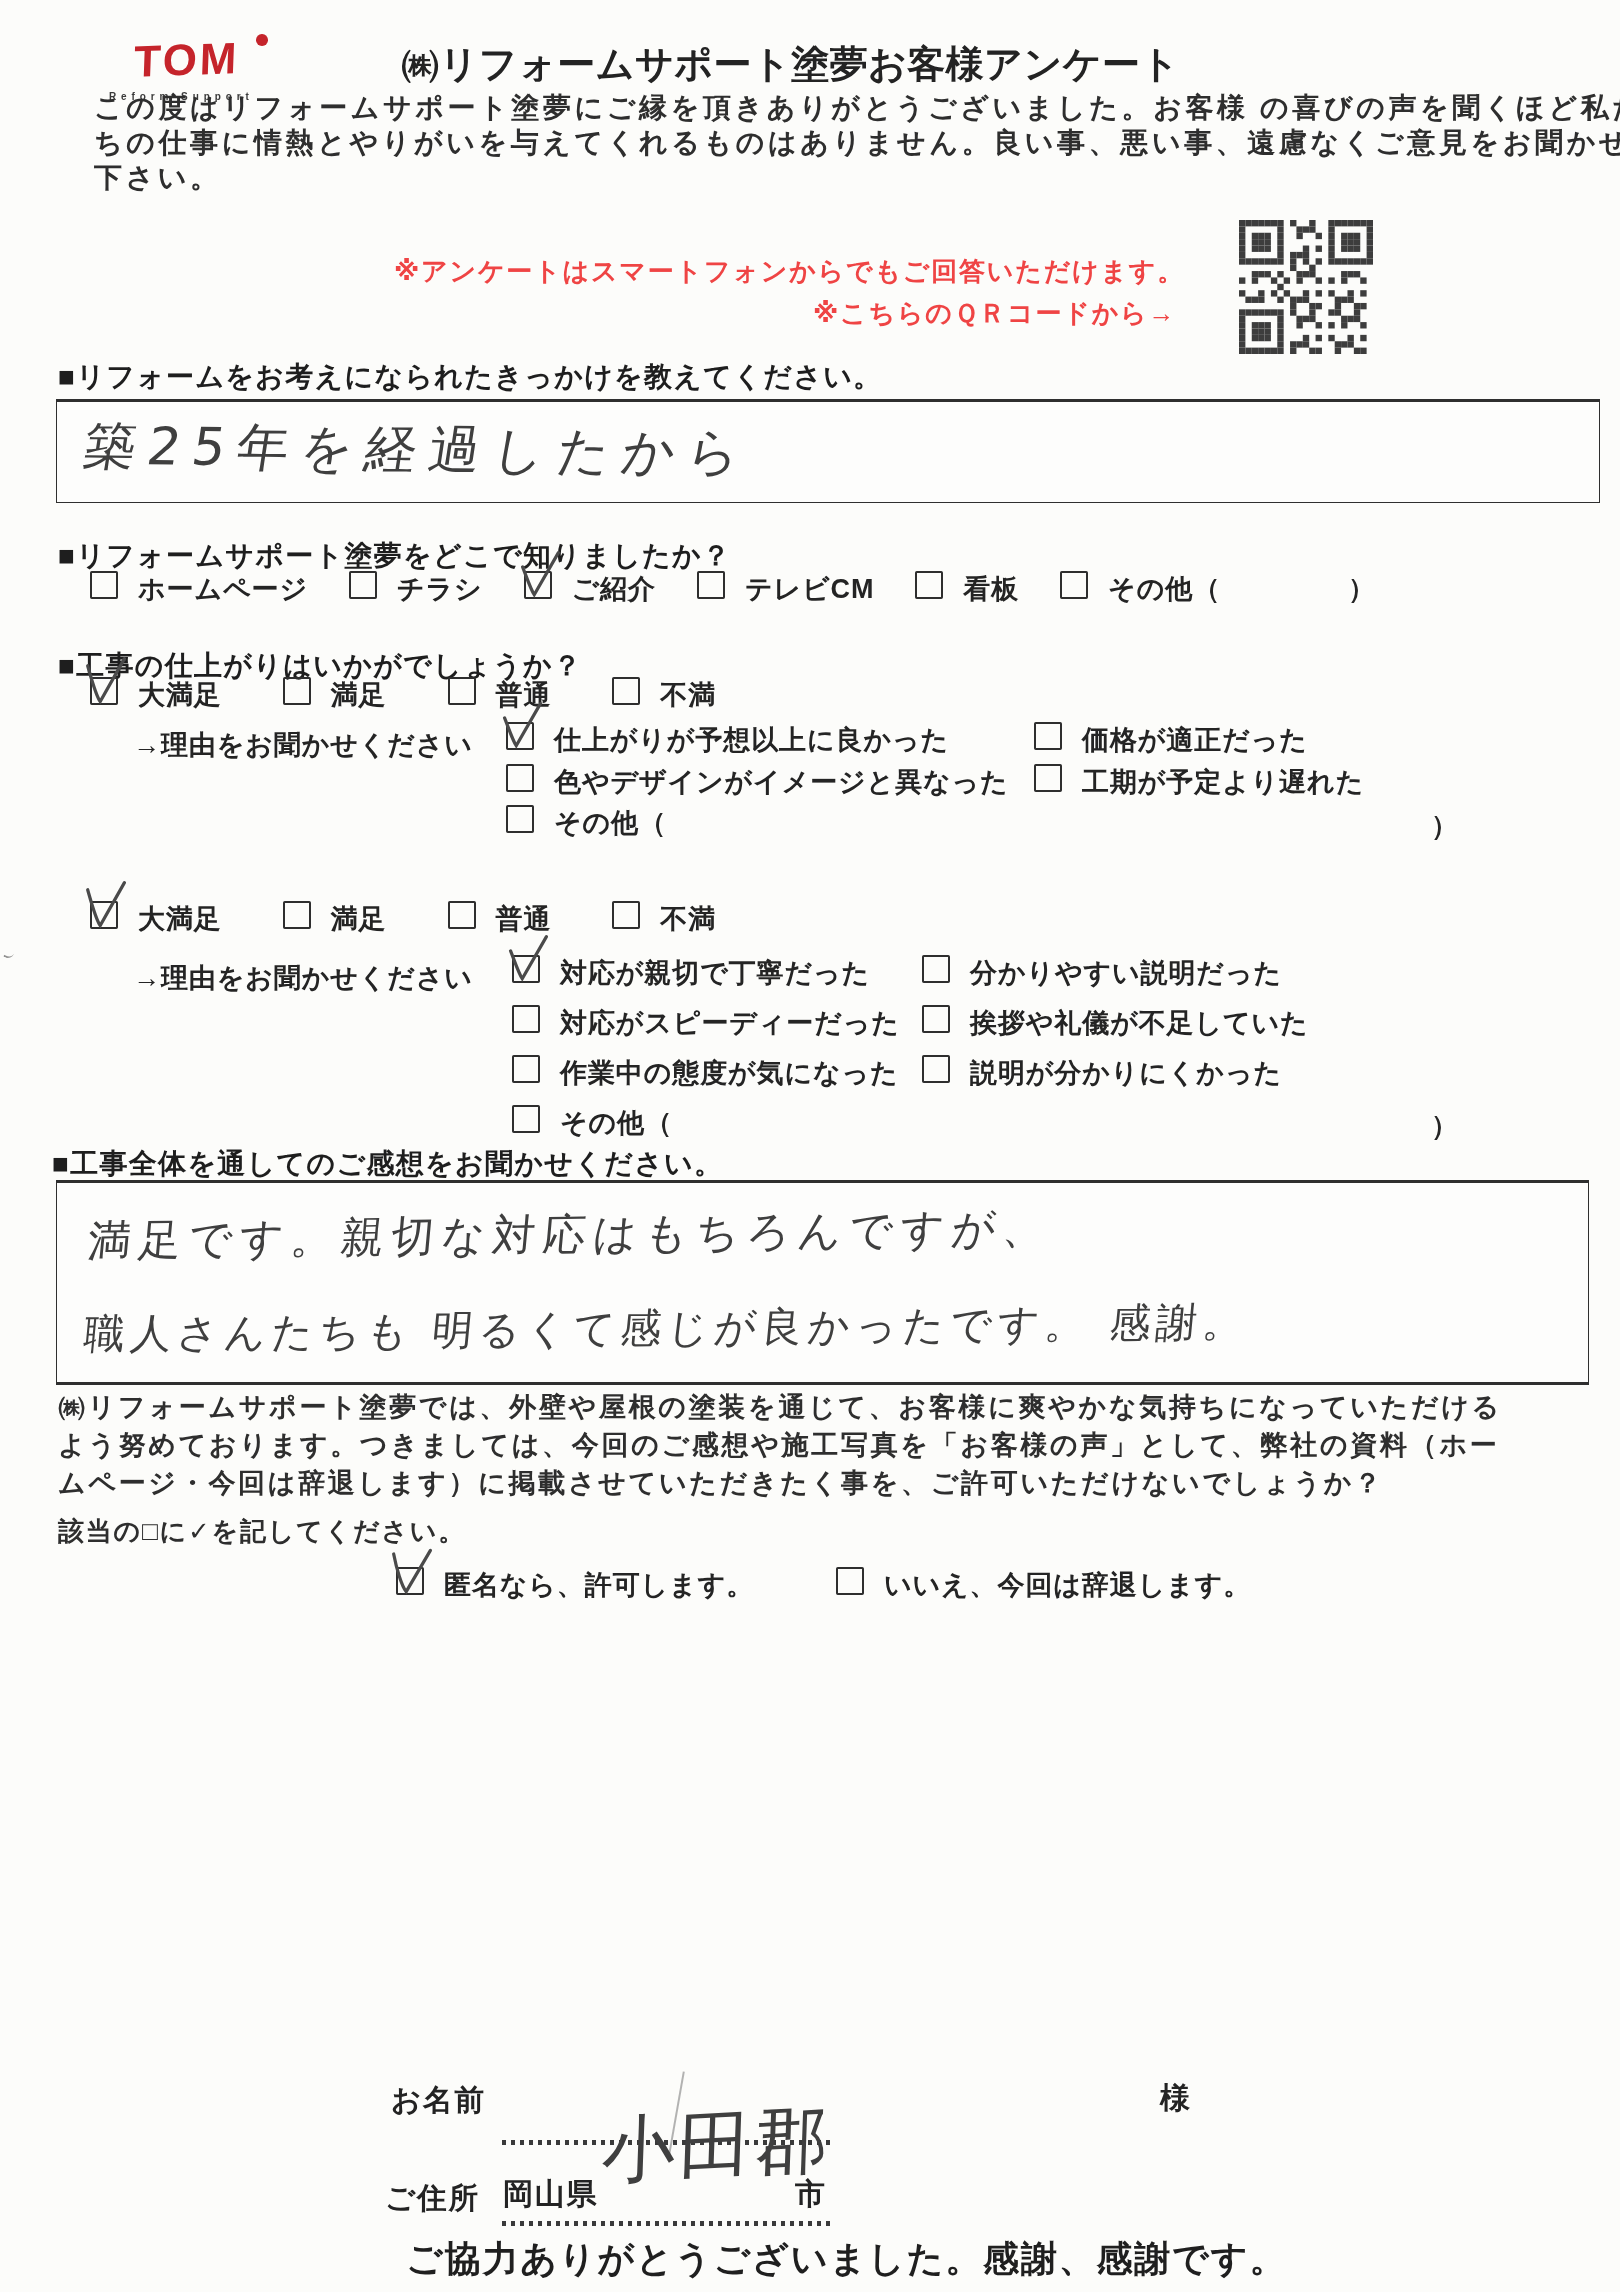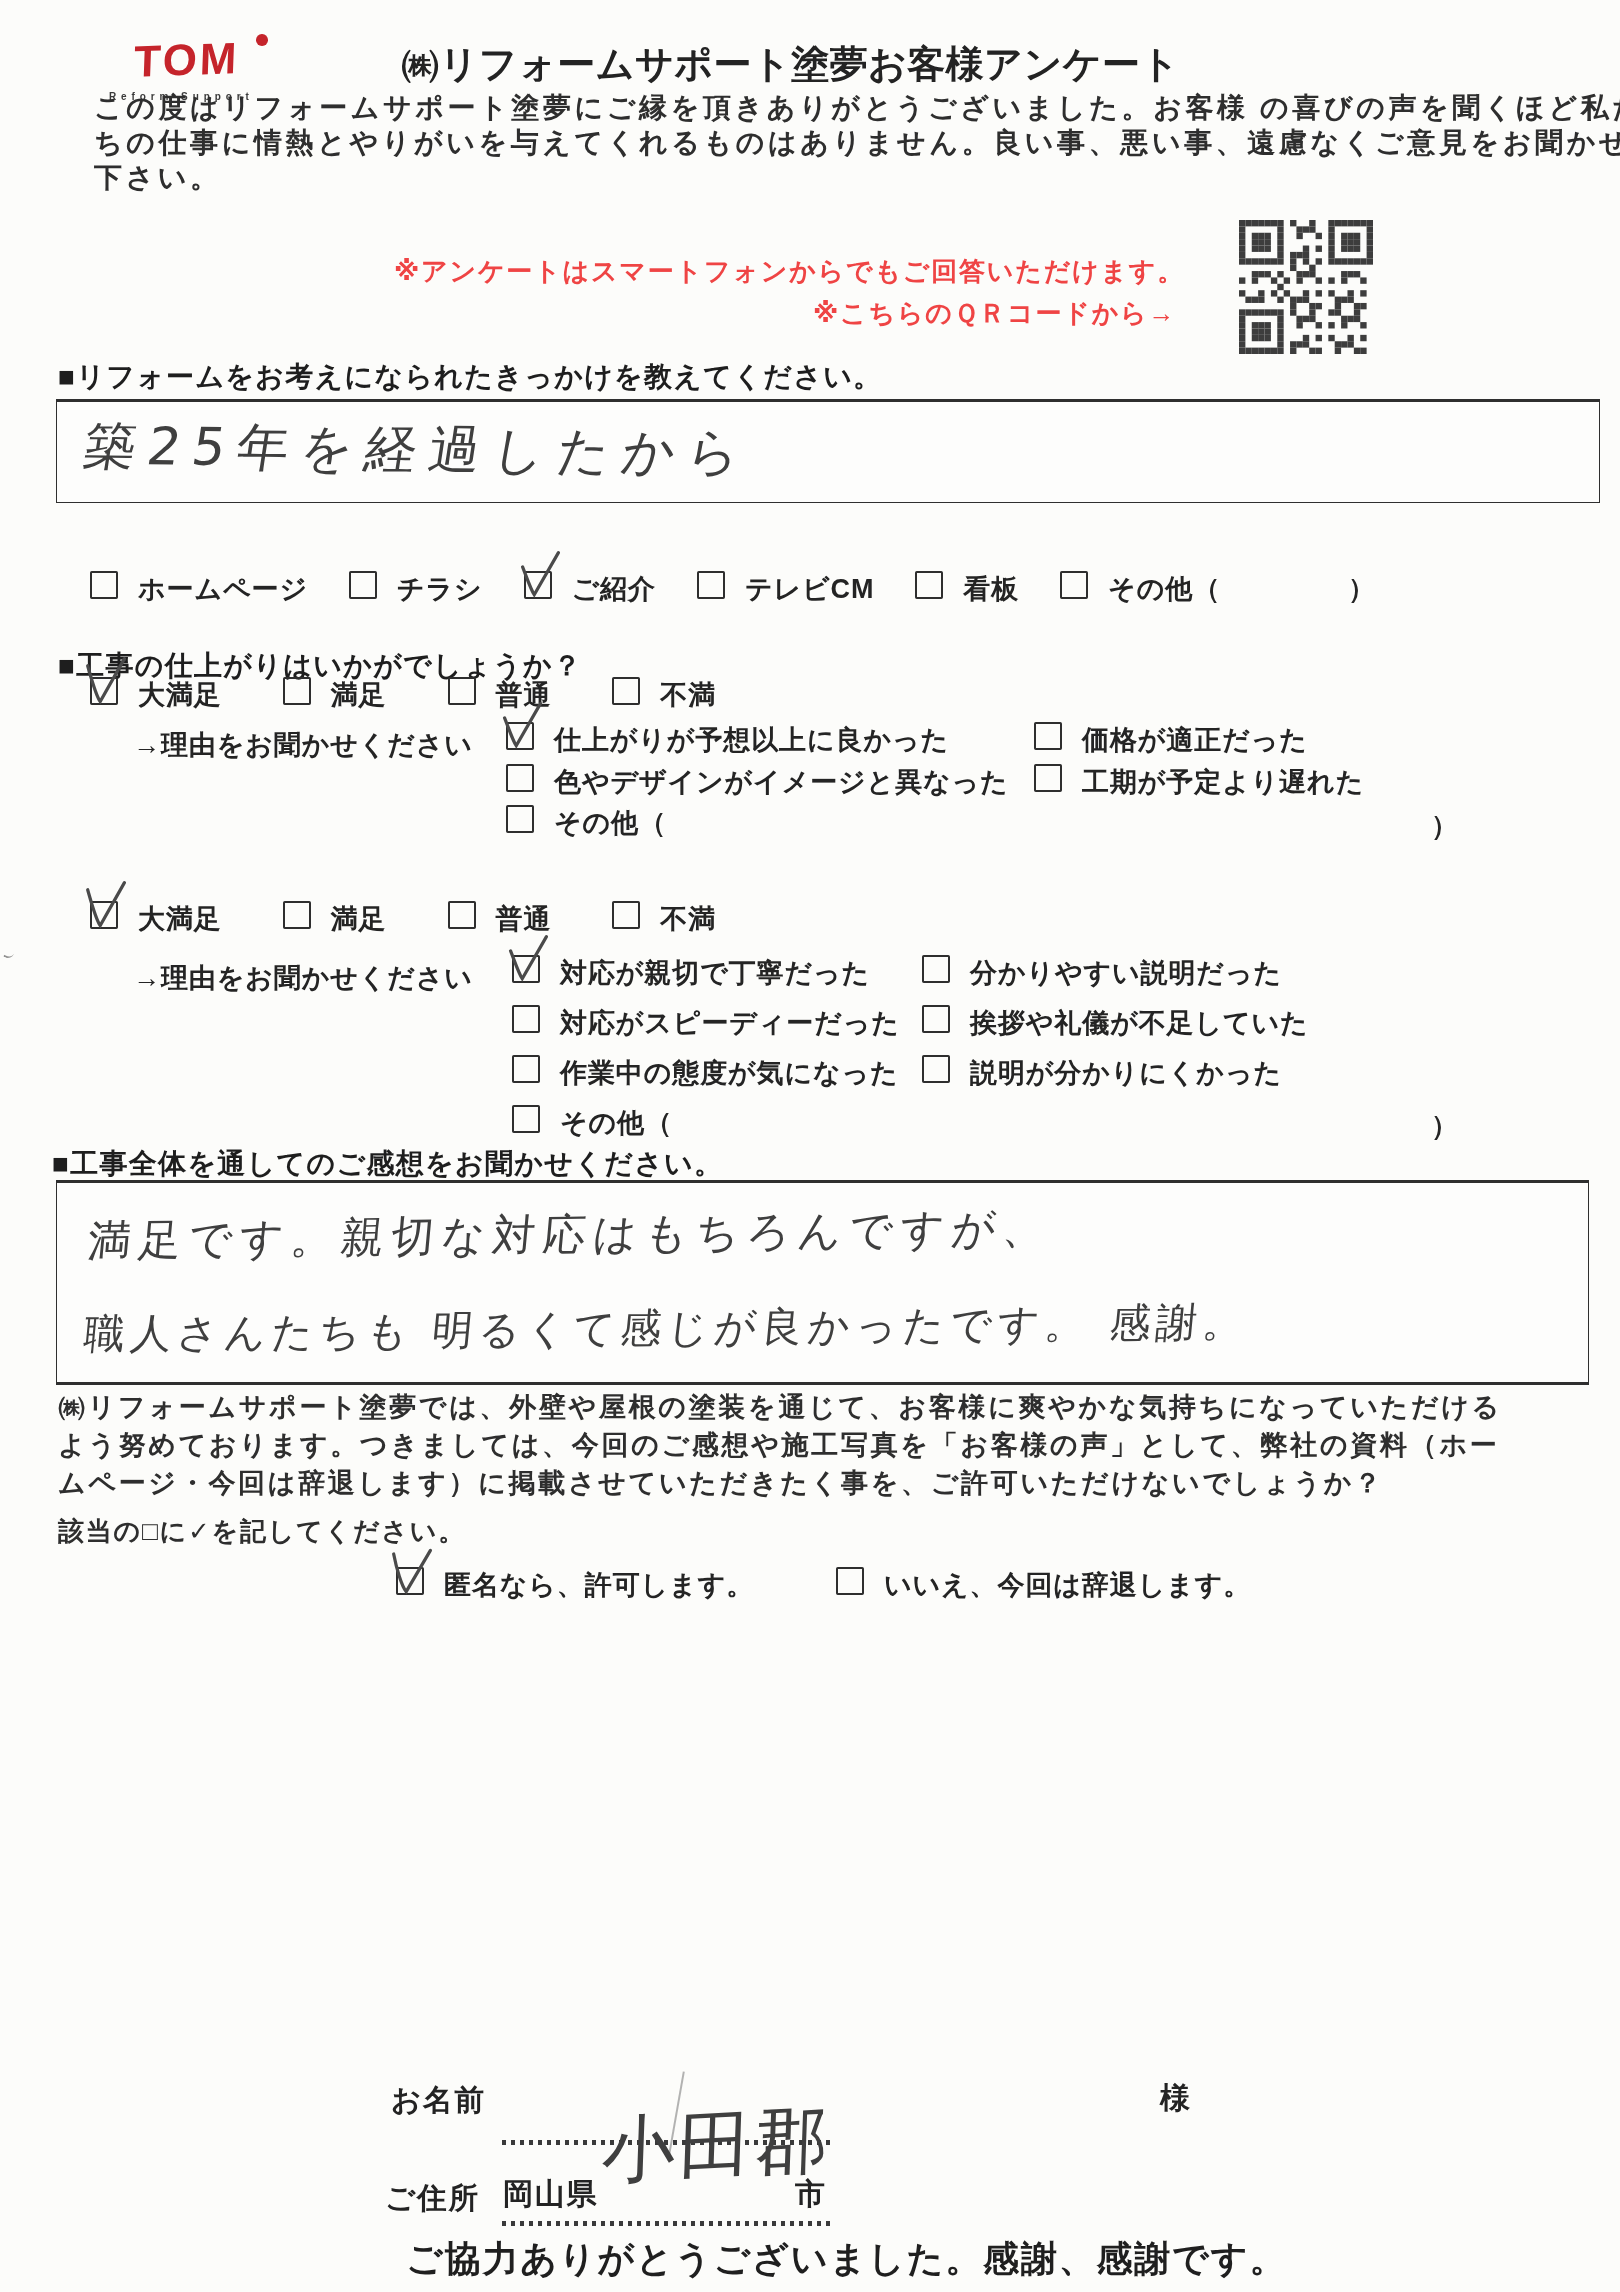--- a/index.html
+++ b/index.html
@@ -269,20 +269,21 @@
       <rect x="105" y="140" width="7" height="7"></rect>
       <rect x="126" y="140" width="7" height="7"></rect>
       <rect x="133" y="140" width="7" height="7"></rect>
     </svg>
 
   <div class="abs h nowrap" style="left:58px;top:358px;">■リフォームをお考えになられたきっかけを教えてください。</div>
   <div class="abs answer-box" style="left:56px;top:399px;width:1542px;height:100px;">
     <div class="hw hw1" style="position:absolute;left:27px;top:12.5px;">築25年を経過したから</div>
   </div>
 
+  <div class="abs h nowrap" style="left:58px;top:537px;">■リフォームサポート塗夢をどこで知りましたか？</div>
   <div class="abs" style="left:90px;top:571px;display:flex;gap:41px;align-items:center;">
     <span class="opt">
       <span class="cb"></span>
       <span class="lbl">ホームページ</span>
     </span>
     <span class="opt">
       <span class="cb"></span>
       <span class="lbl">チラシ</span>
     </span>
     <span class="opt">

